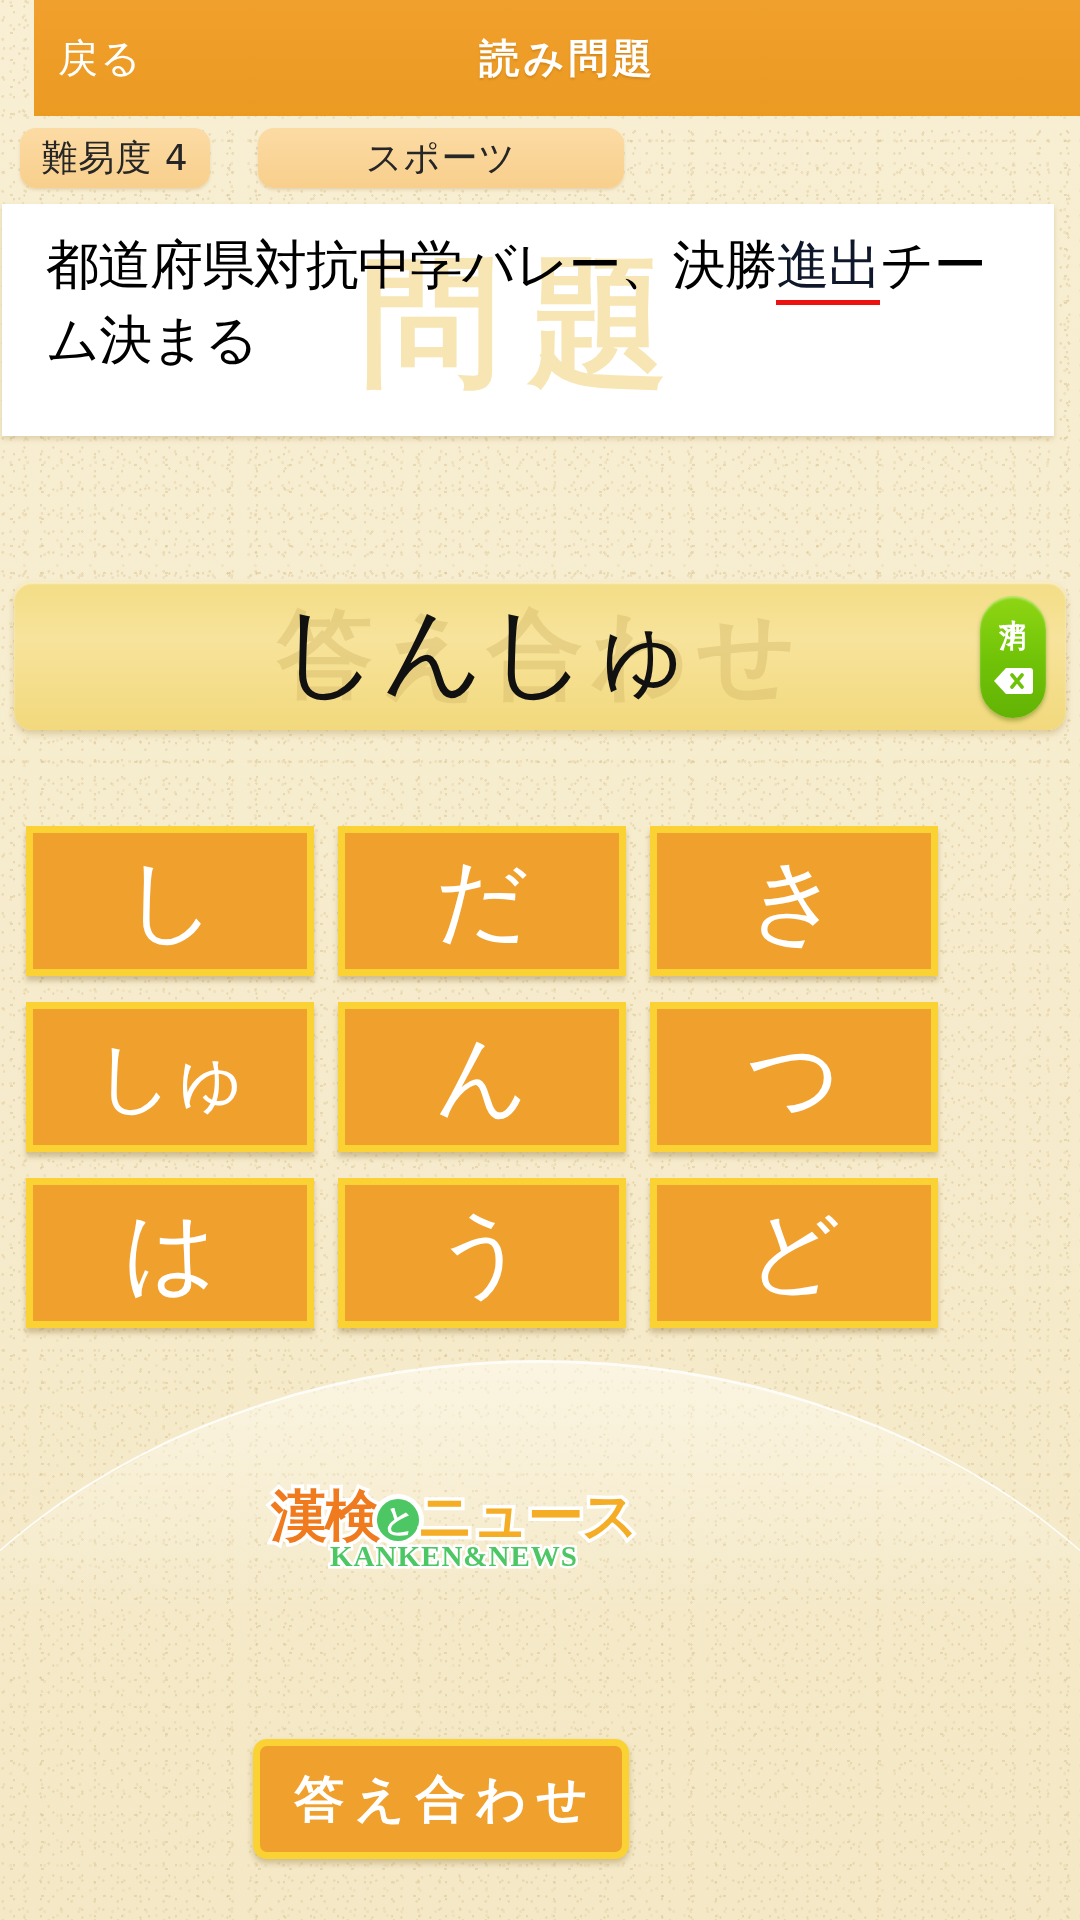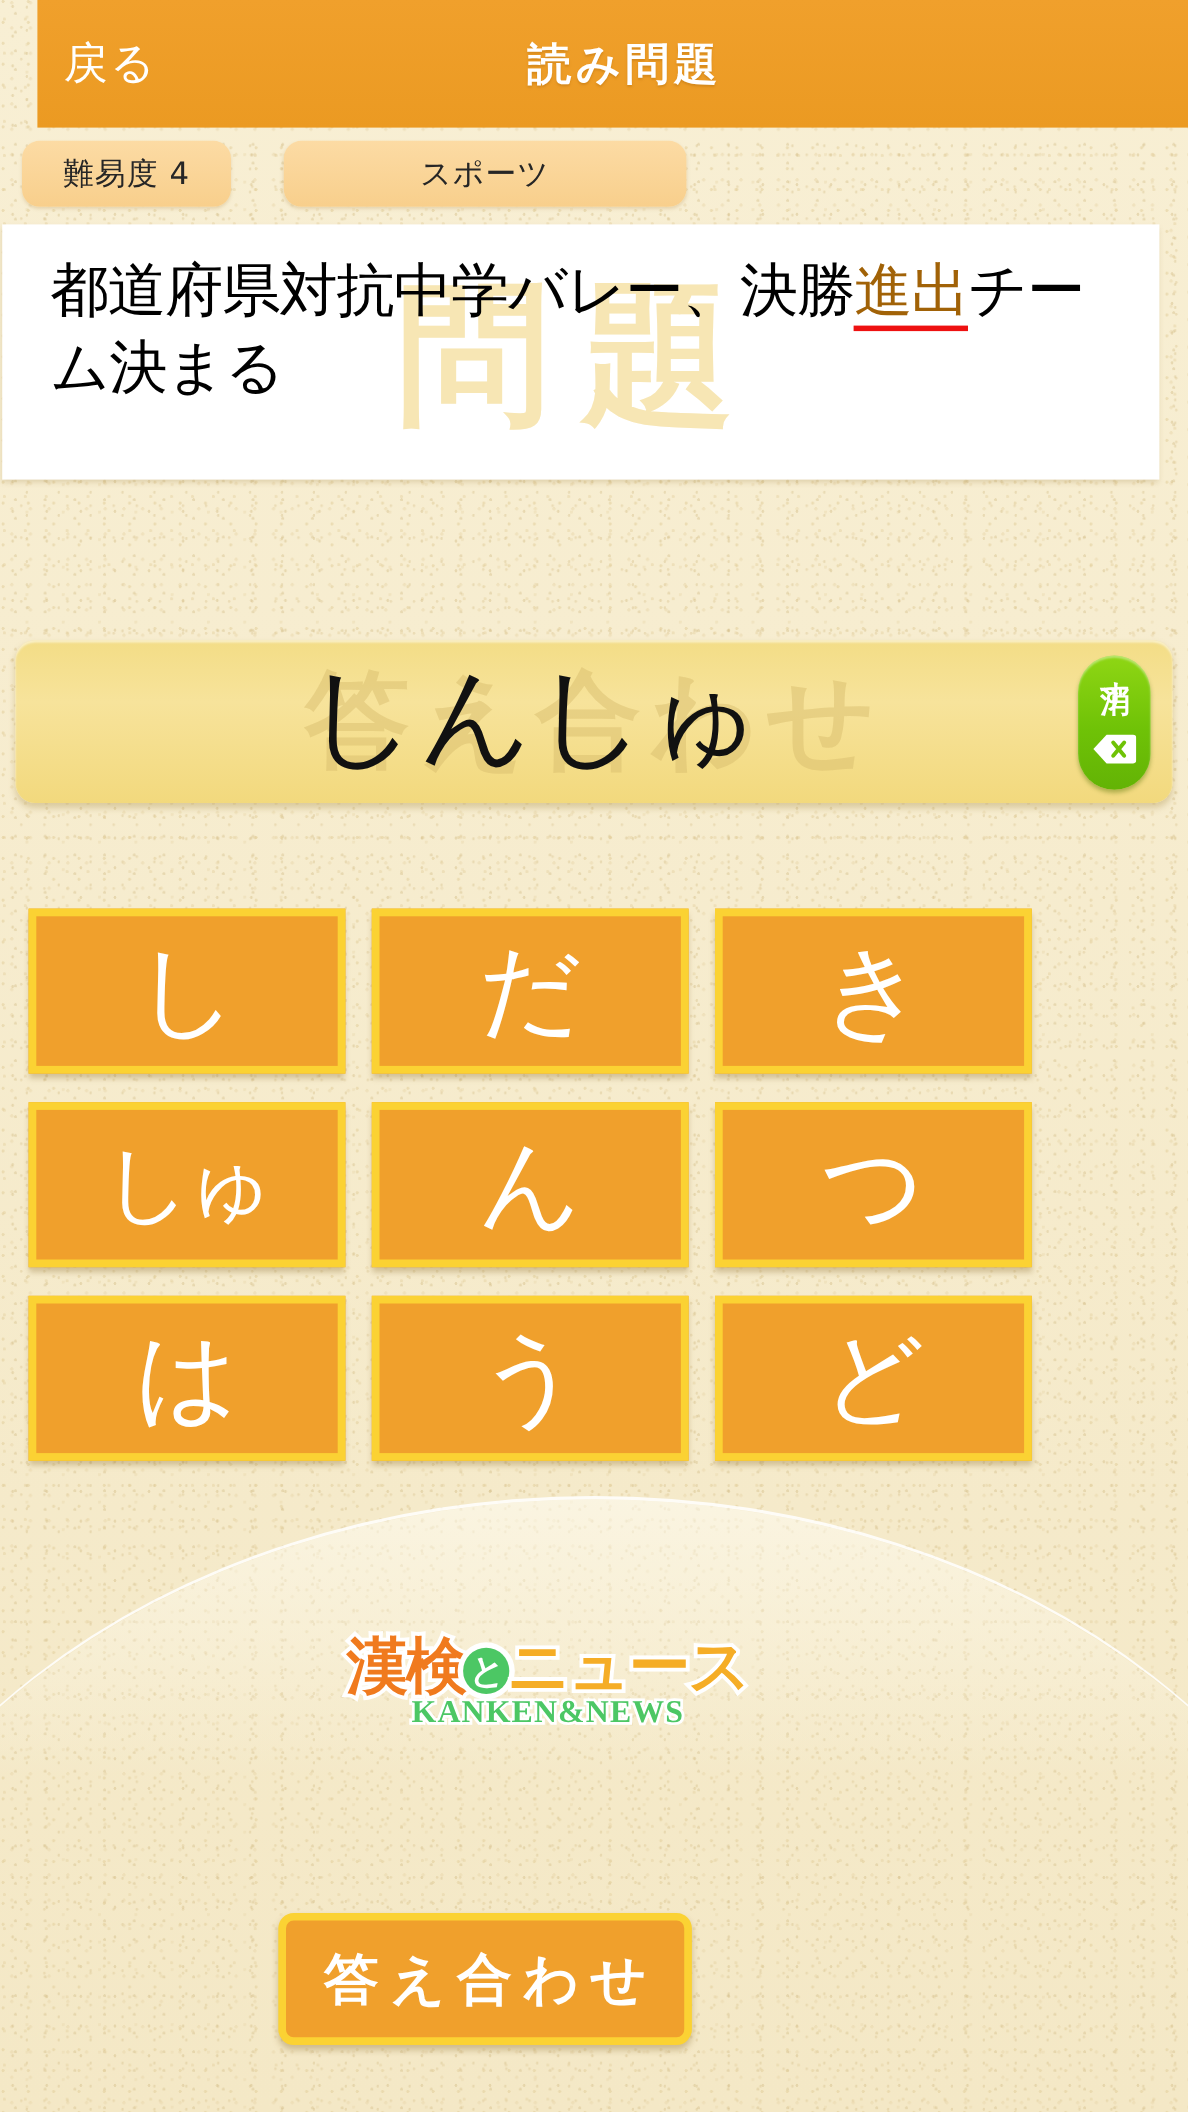--- a/index.html
+++ b/index.html
@@ -46,21 +46,21 @@
 
   
   .infobar{
     position:absolute; left:0; top:128px; width:1080px; height:66px;
   }
   .pill{
     position:absolute; top:0; height:60px;
     background:linear-gradient(#fcdba4,#f8cf8c);
     border-radius:16px;
     display:flex; align-items:center; justify-content:center;
-    color:#262626; font-size:28px; letter-spacing:1px;
+    color:#262626; font-size:36px; letter-spacing:1px;
     font-family:"DejaVu Sans", sans-serif;
     box-shadow:0 2px 3px rgba(180,140,70,.25);
   }
   .pill-diff { left:20px;  width:190px; }
   .pill-cat  { left:258px; width:366px; }
   .pill-prog { left:706px; width:146px; }
 
   
   .qcard{
     position:absolute; left:2px; top:204px; width:1052px; height:232px;
@@ -75,23 +75,24 @@
     font-family:"DejaVu Sans", sans-serif;
     white-space:nowrap; user-select:none;
   }
   .qtext{
     position:absolute; left:44px; right:28px; top:26px;
     font-family:"DejaVu Serif", serif;
     font-size:53px; line-height:1.32; color:#000000;
     letter-spacing:-1px;
   }
   .qtext .hl{
-    color:#a16207;
+    color:#0f172a;
     border-bottom:5px solid #ee1111;
     padding-bottom:1px;
+    font-family:Liberation Mono, monospace;
   }
 
   
   .answer-wrap{
     position:absolute; left:14px; top:582px; width:1052px; height:148px;
     background:linear-gradient(#f3dd86,#f7e39b 38%,#f2d97d);
     border-radius:18px;
     box-shadow:0 4px 6px rgba(170,140,70,.35), inset 0 2px 2px rgba(255,255,255,.55);
     overflow:hidden;
   }
@@ -155,21 +156,21 @@
     position:absolute; left:-180px; top:1363px;
     width:1440px; height:560px;
     background:linear-gradient(rgba(255,253,244,.55), rgba(255,252,240,0) 45%);
     border-radius:50% 50% 0 0 / 100% 100% 0 0;
     pointer-events:none;
   }
 
   
   .logo{
     position:absolute; left:0; top:1488px; width:908px;
-    text-align:center; user-select:none;margin-left:44px;
+    text-align:center; user-select:none;
   }
   .logo-main{
     font-family:"DejaVu Sans", sans-serif;
     font-weight:bold; font-size:56px; line-height:1;
     letter-spacing:-2px;
     display:inline-block;
   }
   .logo-k{ color:#f07a1e; -webkit-text-stroke:7px #ffffff; paint-order:stroke fill; }
   .logo-to{
     color:#ffffff; background:#4cc764; border-radius:50%;

